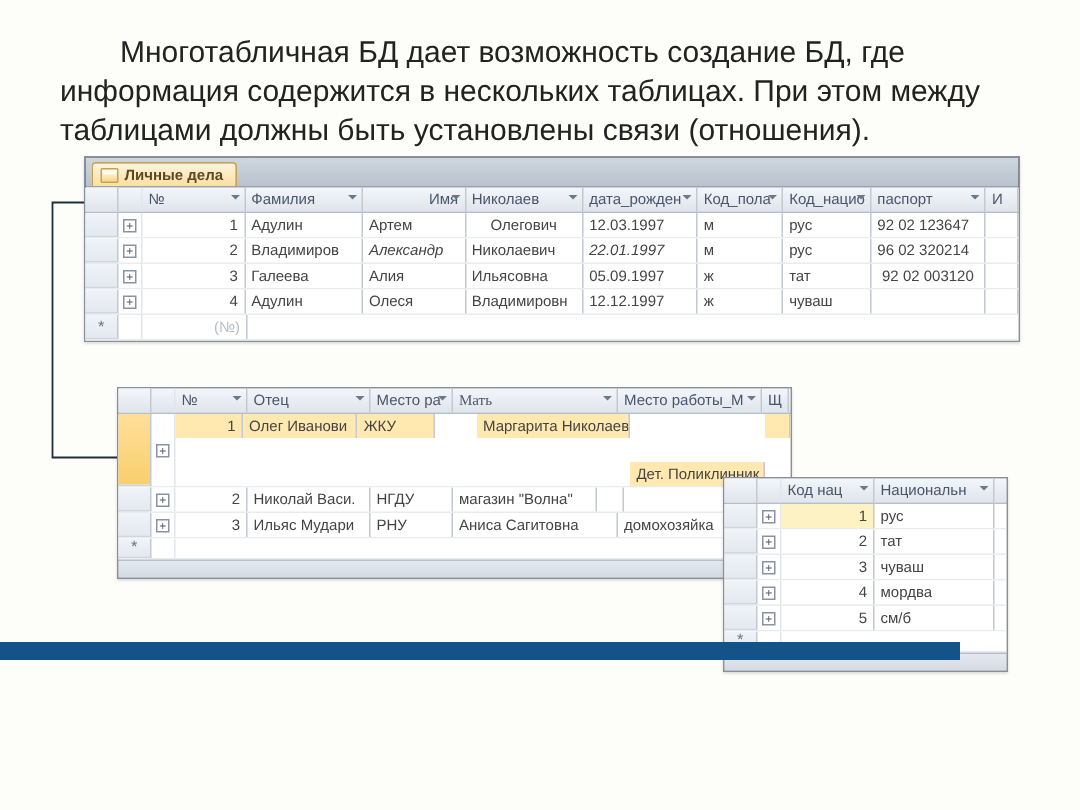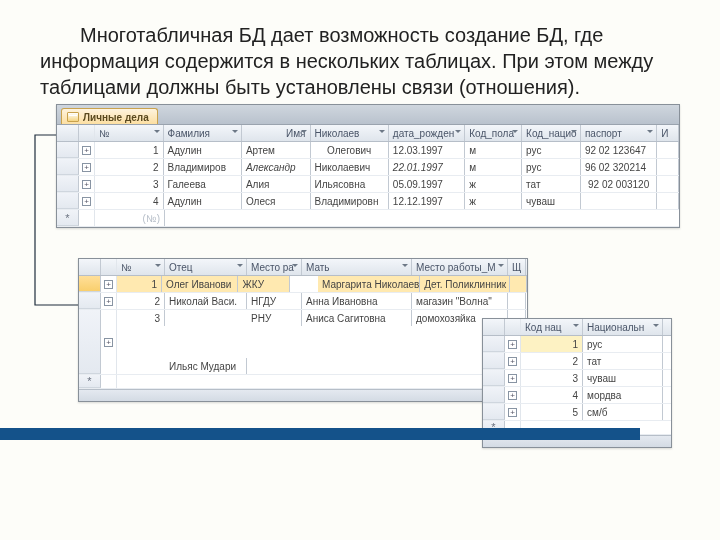--- a/index.html
+++ b/index.html
@@ -268,56 +268,55 @@
   </div>
 
   <div class="accessWin" style="left:78px; top:158px; width:450px;">
     <div class="grid">
       <div class="hdrRow">
         <div class="rowSel"></div>
         <div class="expCell"></div>
         <div class="th" style="width:48px;"><span>№</span><span class="sortArr"></span></div>
         <div class="th" style="width:82px;"><span>Отец</span><span class="sortArr"></span></div>
         <div class="th" style="width:55px;"><span>Место ра</span><span class="sortArr"></span></div>
-        <div class="th" style="width:110px;"><span>Мать</span><span class="sortArr"></span></div>
+        <div class="th" style="width:110px;font-family:Liberation Serif, serif;"><span>Мать</span><span class="sortArr"></span></div>
         <div class="th" style="width:96px;"><span>Место работы_М</span><span class="sortArr"></span></div>
         <div class="th" style="width:18px;"><span>Щ</span></div>
       </div>
       <div id="parentsRows">
           <div class="dataRow selRow">
             <div class="rowSel"></div>
             <div class="expCell">
               <div class="expBox">+</div>
             </div>
             <div class="td num" style="width: 48px;">1</div>
             <div class="td" style="width: 82px;">Олег Иванови</div>
             <div class="td" style="width: 55px;">ЖКУ</div>
             <div class="td" style="width: 110px; margin-left: 28px;">Маргарита Николаев</div>
-            <div class="td" style="width: 96px;">Дет. Поликлинник</div>
+            <div class="td" style="width: 96px; margin-top: 32px;">Дет. Поликлинник</div>
             <div class="td" style="width: 18px;"></div>
           </div>
           <div class="dataRow">
             <div class="rowSel"></div>
             <div class="expCell">
               <div class="expBox">+</div>
             </div>
             <div class="td num" style="width: 48px;">2</div>
             <div class="td" style="width: 82px;">Николай Васи.</div>
             <div class="td" style="width: 55px;">НГДУ</div>
-            <div class="td" style="width: 110px;">Анна Ивановна</div>
             <div class="td" style="width: 96px;">магазин "Волна"</div>
             <div class="td" style="width: 18px;"></div>
           </div>
           <div class="dataRow">
             <div class="rowSel"></div>
             <div class="expCell">
               <div class="expBox">+</div>
             </div>
             <div class="td num" style="width: 48px;">3</div>
-            <div class="td" style="width: 82px; margin-top: 48px;">Ильяс Мудари</div>
+            <div class="td" style="width: 82px;">Ильяс Мудари</div>
             <div class="td" style="width: 55px;">РНУ</div>
             <div class="td" style="width: 110px;">Аниса Сагитовна</div>
             <div class="td" style="width: 96px;">домохозяйка</div>
             <div class="td" style="width: 18px;"></div>
           </div>
           <div class="dataRow newRow">
             <div class="rowSel"></div>
             <div class="expCell"></div>
           </div>
         </div>

